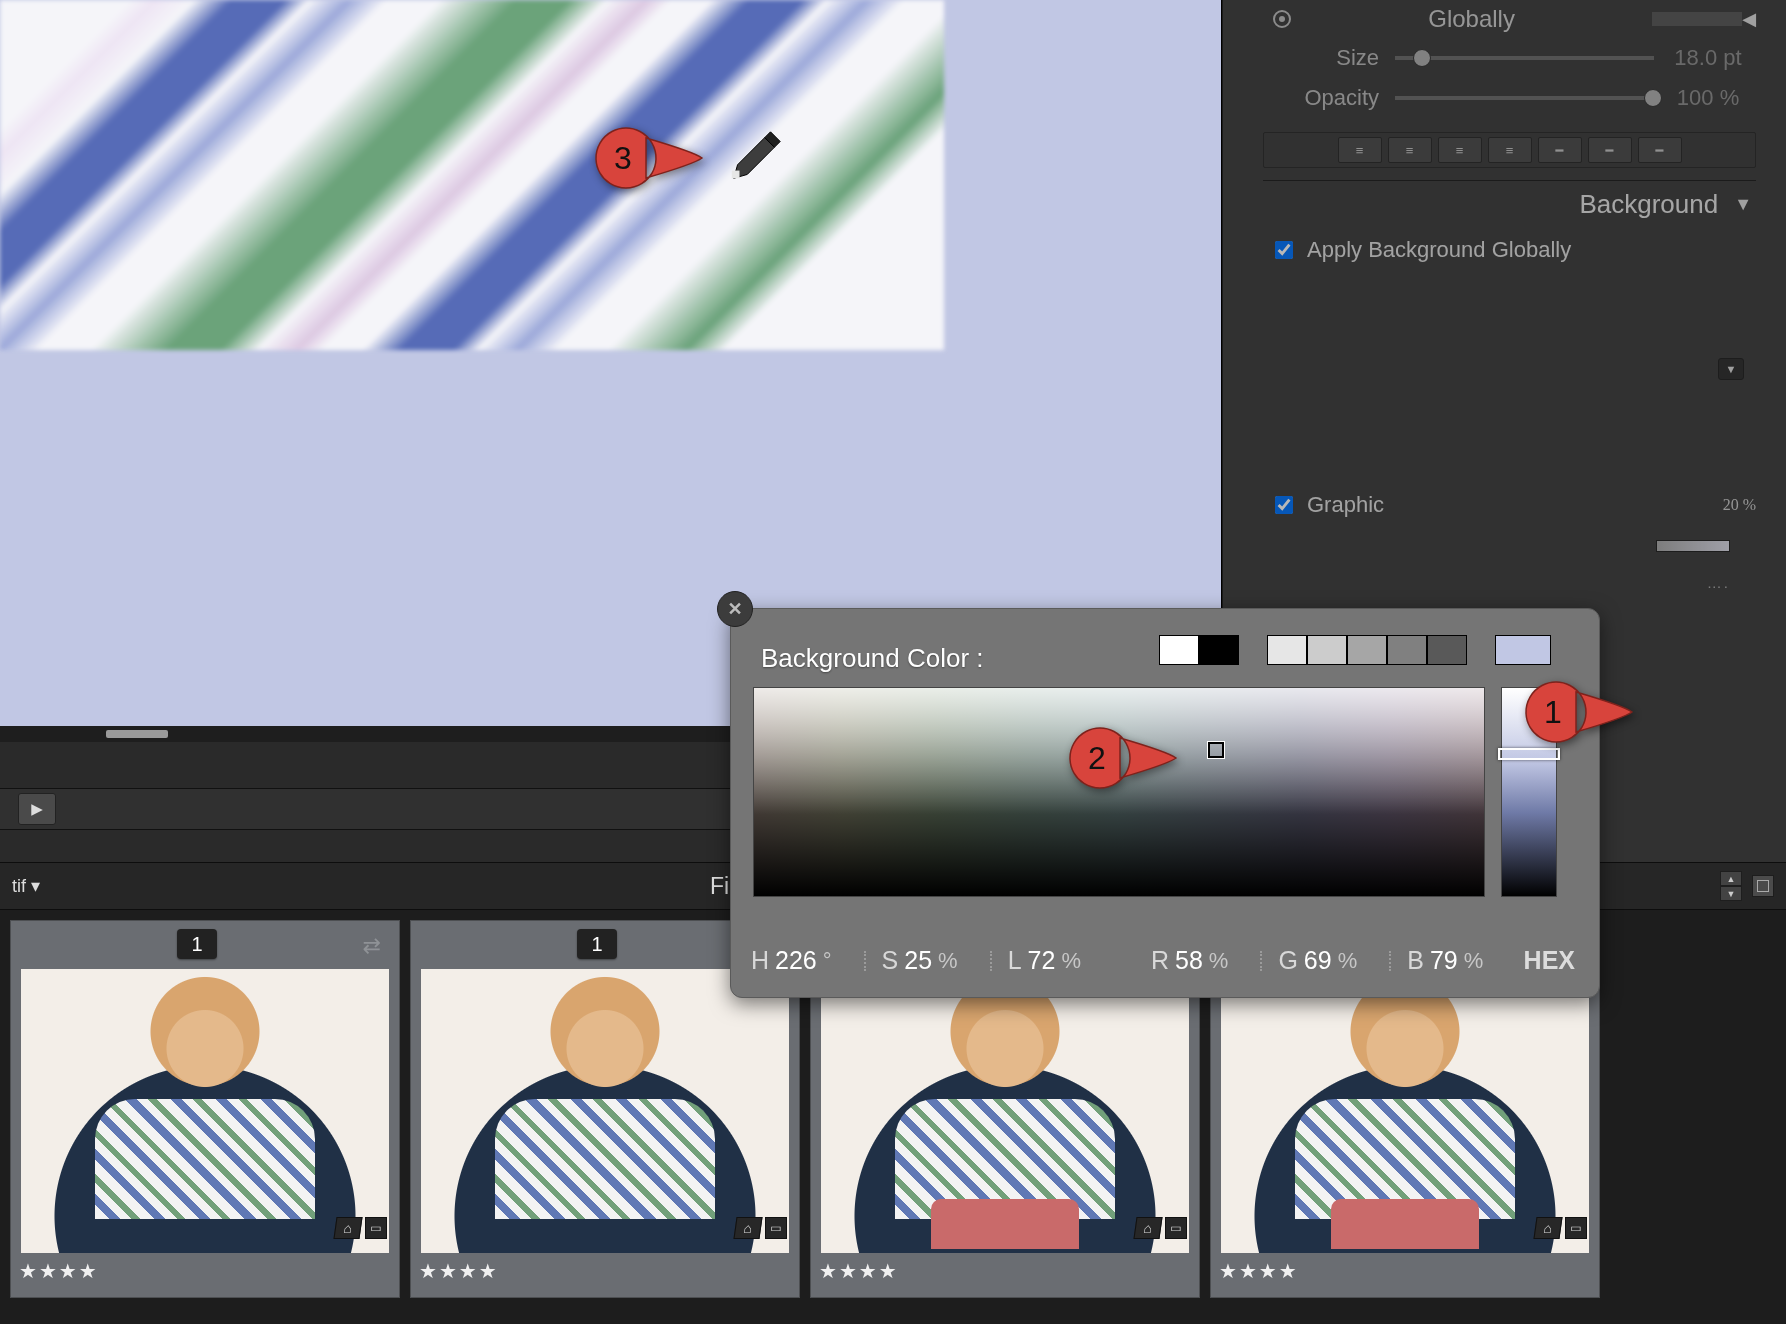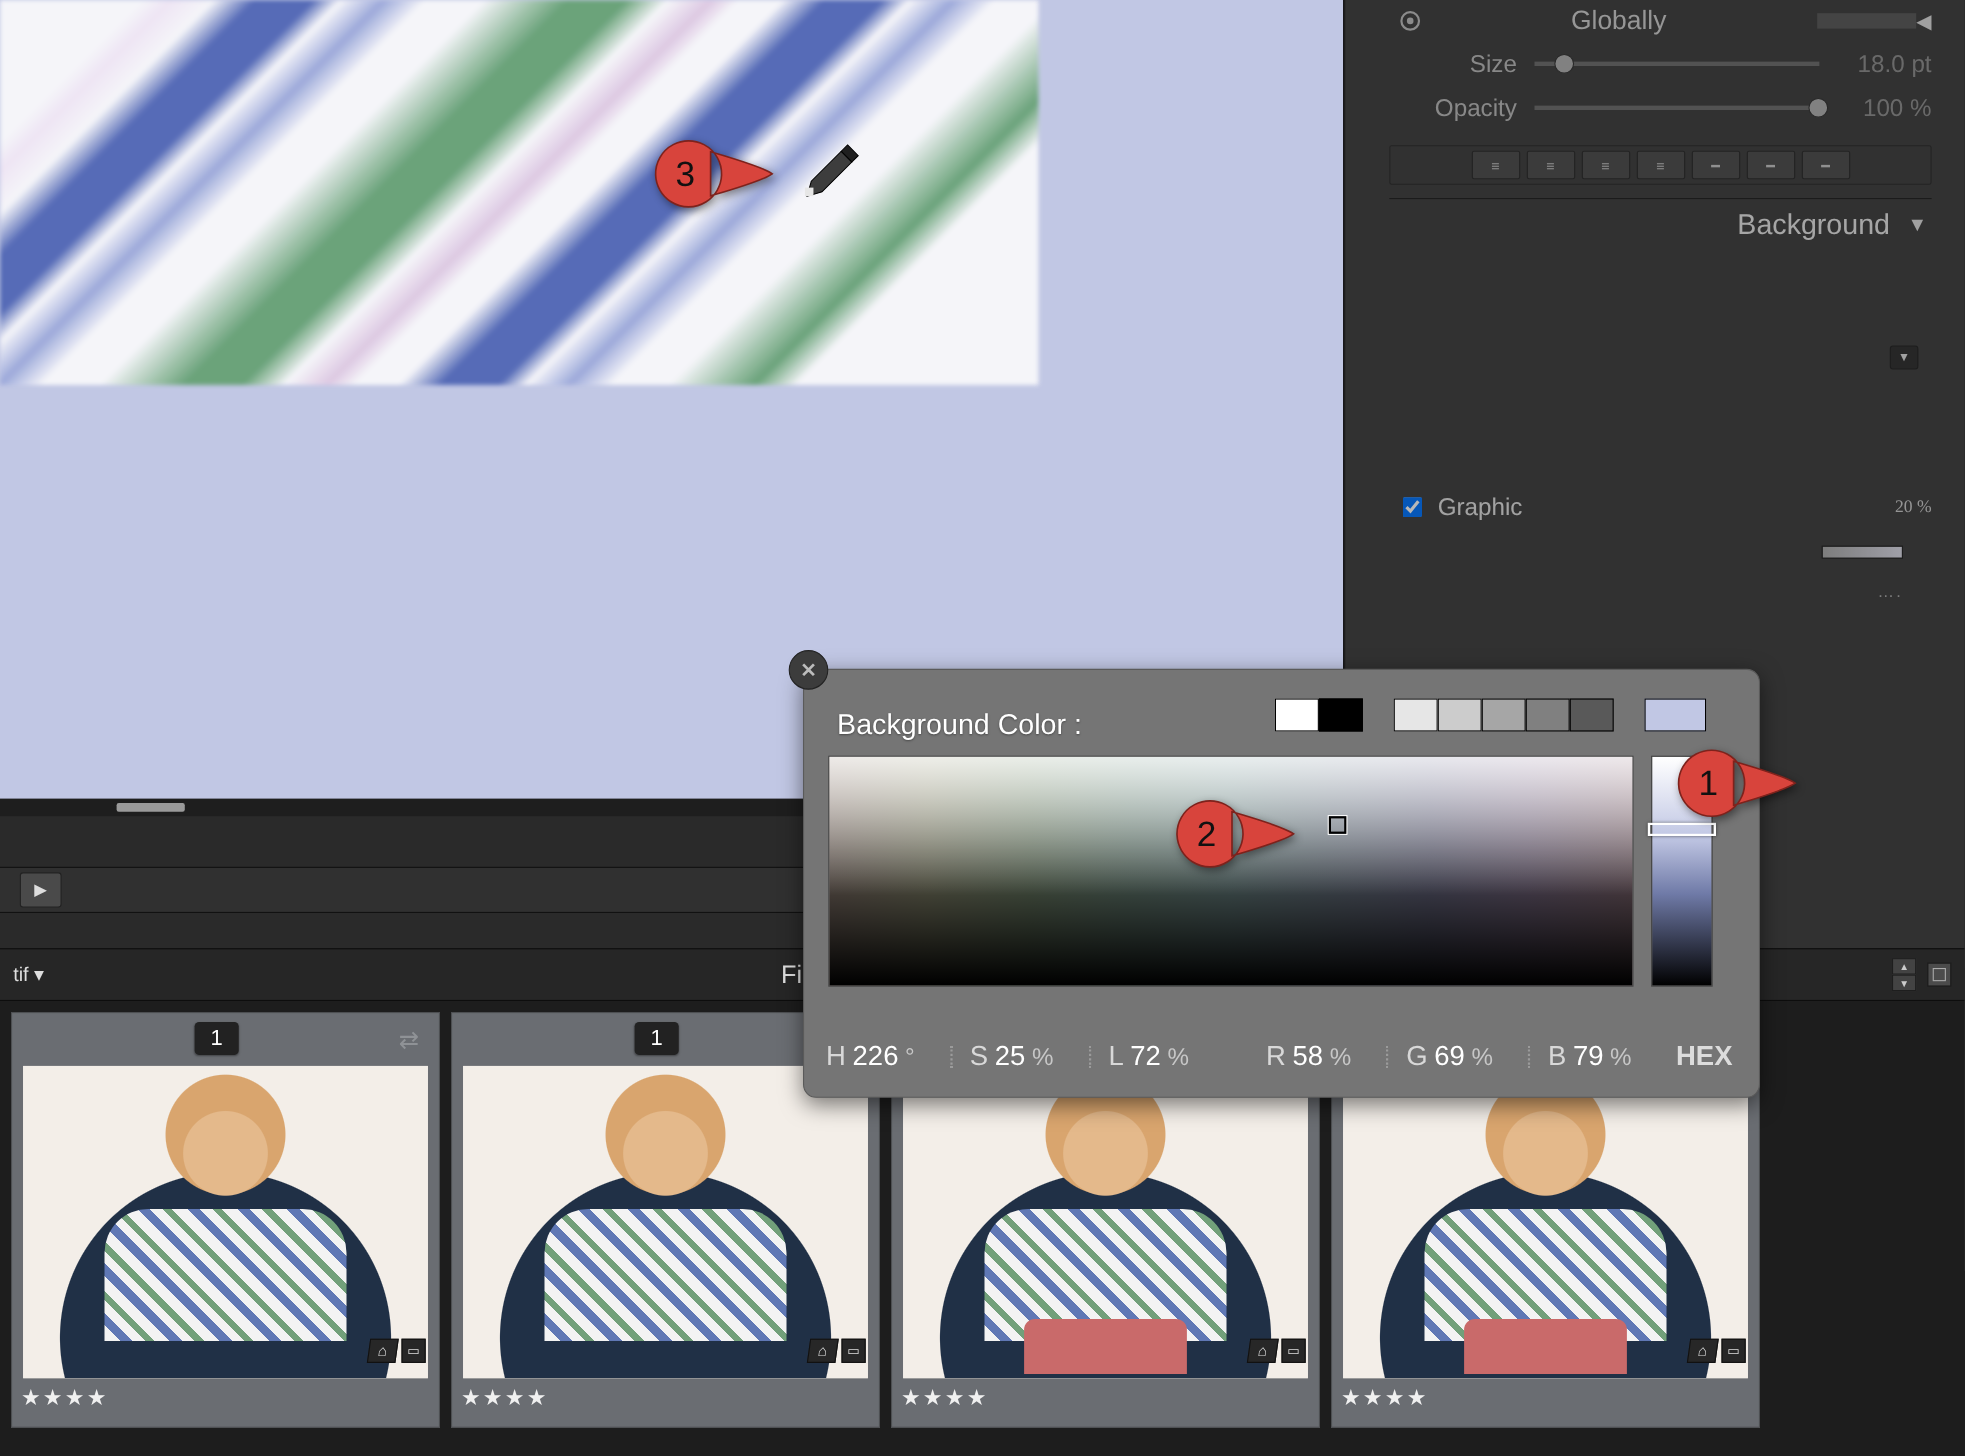--- a/index.html
+++ b/index.html
@@ -81,21 +81,21 @@
     font-size: 22px;
   }
   .panel-row .lbl { flex: 0 0 126px; text-align: right; padding-right: 10px; color: #bbb; }
   .slider {
     flex: 1; height: 4px; background: #6d6d6d; position: relative; margin: 0 6px;
   }
   .slider .knob {
     position: absolute; top: -7px; width: 18px; height: 18px;
     background: #b0b0b0; border: 1px solid #333; border-radius: 50%;
   }
-  .panel-row .val { flex: 0 0 96px; text-align: right; color: #8f8f8f; font-size: 22px; }
+  .panel-row .val { flex: 0 0 96px; text-align: center; color: #8f8f8f; font-size: 22px; }
   .panel-section-head {
     display: flex; justify-content: flex-end; align-items: center;
     height: 48px; font-size: 26px; color: #e6e6e6;
     border-top: 1px solid #1f1f1f;
     padding-right: 4px;
     gap: 16px;
     margin-top: 8px;
   }
   .tri { font-size: 18px; color: #ddd; }
   .checkbox-row { display:flex; align-items:center; height:44px; padding-left:12px; gap:14px; font-size:22px; color:#e0e0e0; }
@@ -405,20 +405,24 @@
       <div class="align-btn">━</div>
       <div class="align-btn">━</div>
       <div class="align-btn">━</div>
     </div>
 
     <div class="panel-section-head">
       <span>Background</span>
       <span class="tri">▼</span>
     </div>
 
+    <div class="checkbox-row">
+      <input type="checkbox" checked="" style="">
+      <span>Apply Background Globally</span>
+    </div>
 
     <div class="dropzone-wrap">
       <div class="dropzone-arrow">▼</div>
     </div>
 
     <div class="graphic-row">
       <input type="checkbox" checked="" style="width: 18px; height: 18px;">
       <span style="font-size:22px;color:#e0e0e0;">Graphic</span>
       <div style="flex:1;"></div>
       <span class="val" style="flex:0 0 70px;text-align:right;font-family:Liberation Serif, serif;">

